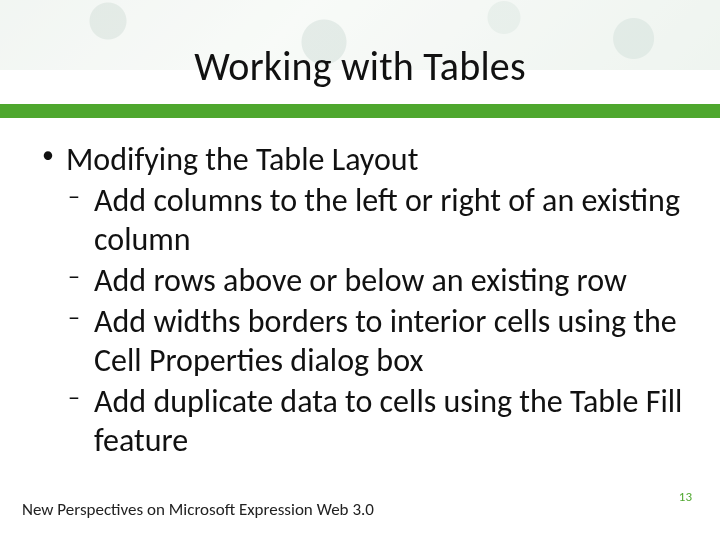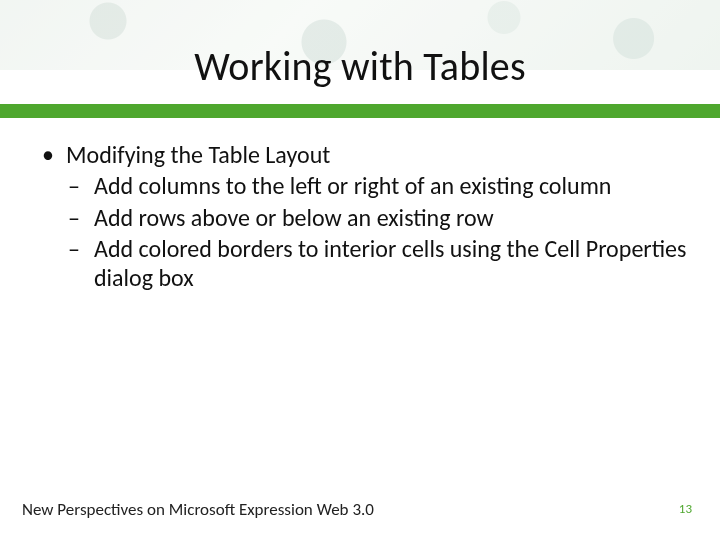--- a/index.html
+++ b/index.html
@@ -22,55 +22,56 @@
     position: absolute; top: 42px; left: 0; width: 720px;
     text-align: center; font-size: 40px; font-weight: 400; color: #111;
     letter-spacing: 0.2px;
   }
   .divider {
     position: absolute; top: 104px; left: 0; width: 720px; height: 14px;
     background: #4ea72e;
   }
   .content {
     position: absolute; top: 140px; left: 38px; right: 30px;
-    color: #111; font-size: 24px; line-height: 1.22;
+    color: #111; font-size: 32px; line-height: 1.22;
   }
   .lvl1 { list-style: none; }
   .lvl1 > li { position: relative; padding-left: 28px; margin-bottom: 2px; }
   .lvl1 > li::before {
     content: "•"; position: absolute; left: 4px; top: 0; font-size: 24px;
   }
   .lvl2 { list-style: none; margin-top: 2px; }
   .lvl2 > li { position: relative; padding-left: 28px; margin-bottom: 2px; }
   .lvl2 > li::before {
     content: "–"; position: absolute; left: 2px; top: 0; font-size: 24px;
   }
   .footer-left {
     position: absolute; left: 22px; bottom: 20px; font-size: 17px; color: #222;
   }
   .footer-right {
-    position: absolute; right: 28px; bottom: 24px; font-size: 13px; color: #4ea72e;
+    position: absolute; right: 28px; bottom: 36px; font-size: 13px; color: #4ea72e;
   }
 </style>
 </head>
 <body>
 
 <div class="slide">
   <div class="banner"></div>
   <h1 class="title">Working with Tables</h1>
   <div class="divider"></div>
 
   <div class="content">
     <ul class="lvl1">
       <li>
         <span>Modifying the Table Layout</span>
         <ul class="lvl2">
           <li><span>Add columns to the left or right of an existing column</span></li>
           <li><span>Add rows above or below an existing row</span></li>
-          <li><span>Add colored borders to interior cells using the Cell Properties dialog box</span></li>
+          <li><span>Add widths borders to interior cells using the Cell Properties dialog box</span></li>
+          <li><span>Add duplicate data to cells using the Table Fill feature</span></li>
         </ul>
       </li>
     </ul>
   </div>
 
   <div class="footer-left">New Perspectives on Microsoft Expression Web 3.0</div>
   <div class="footer-right">13</div>
 </div>
 
 </body></html>

